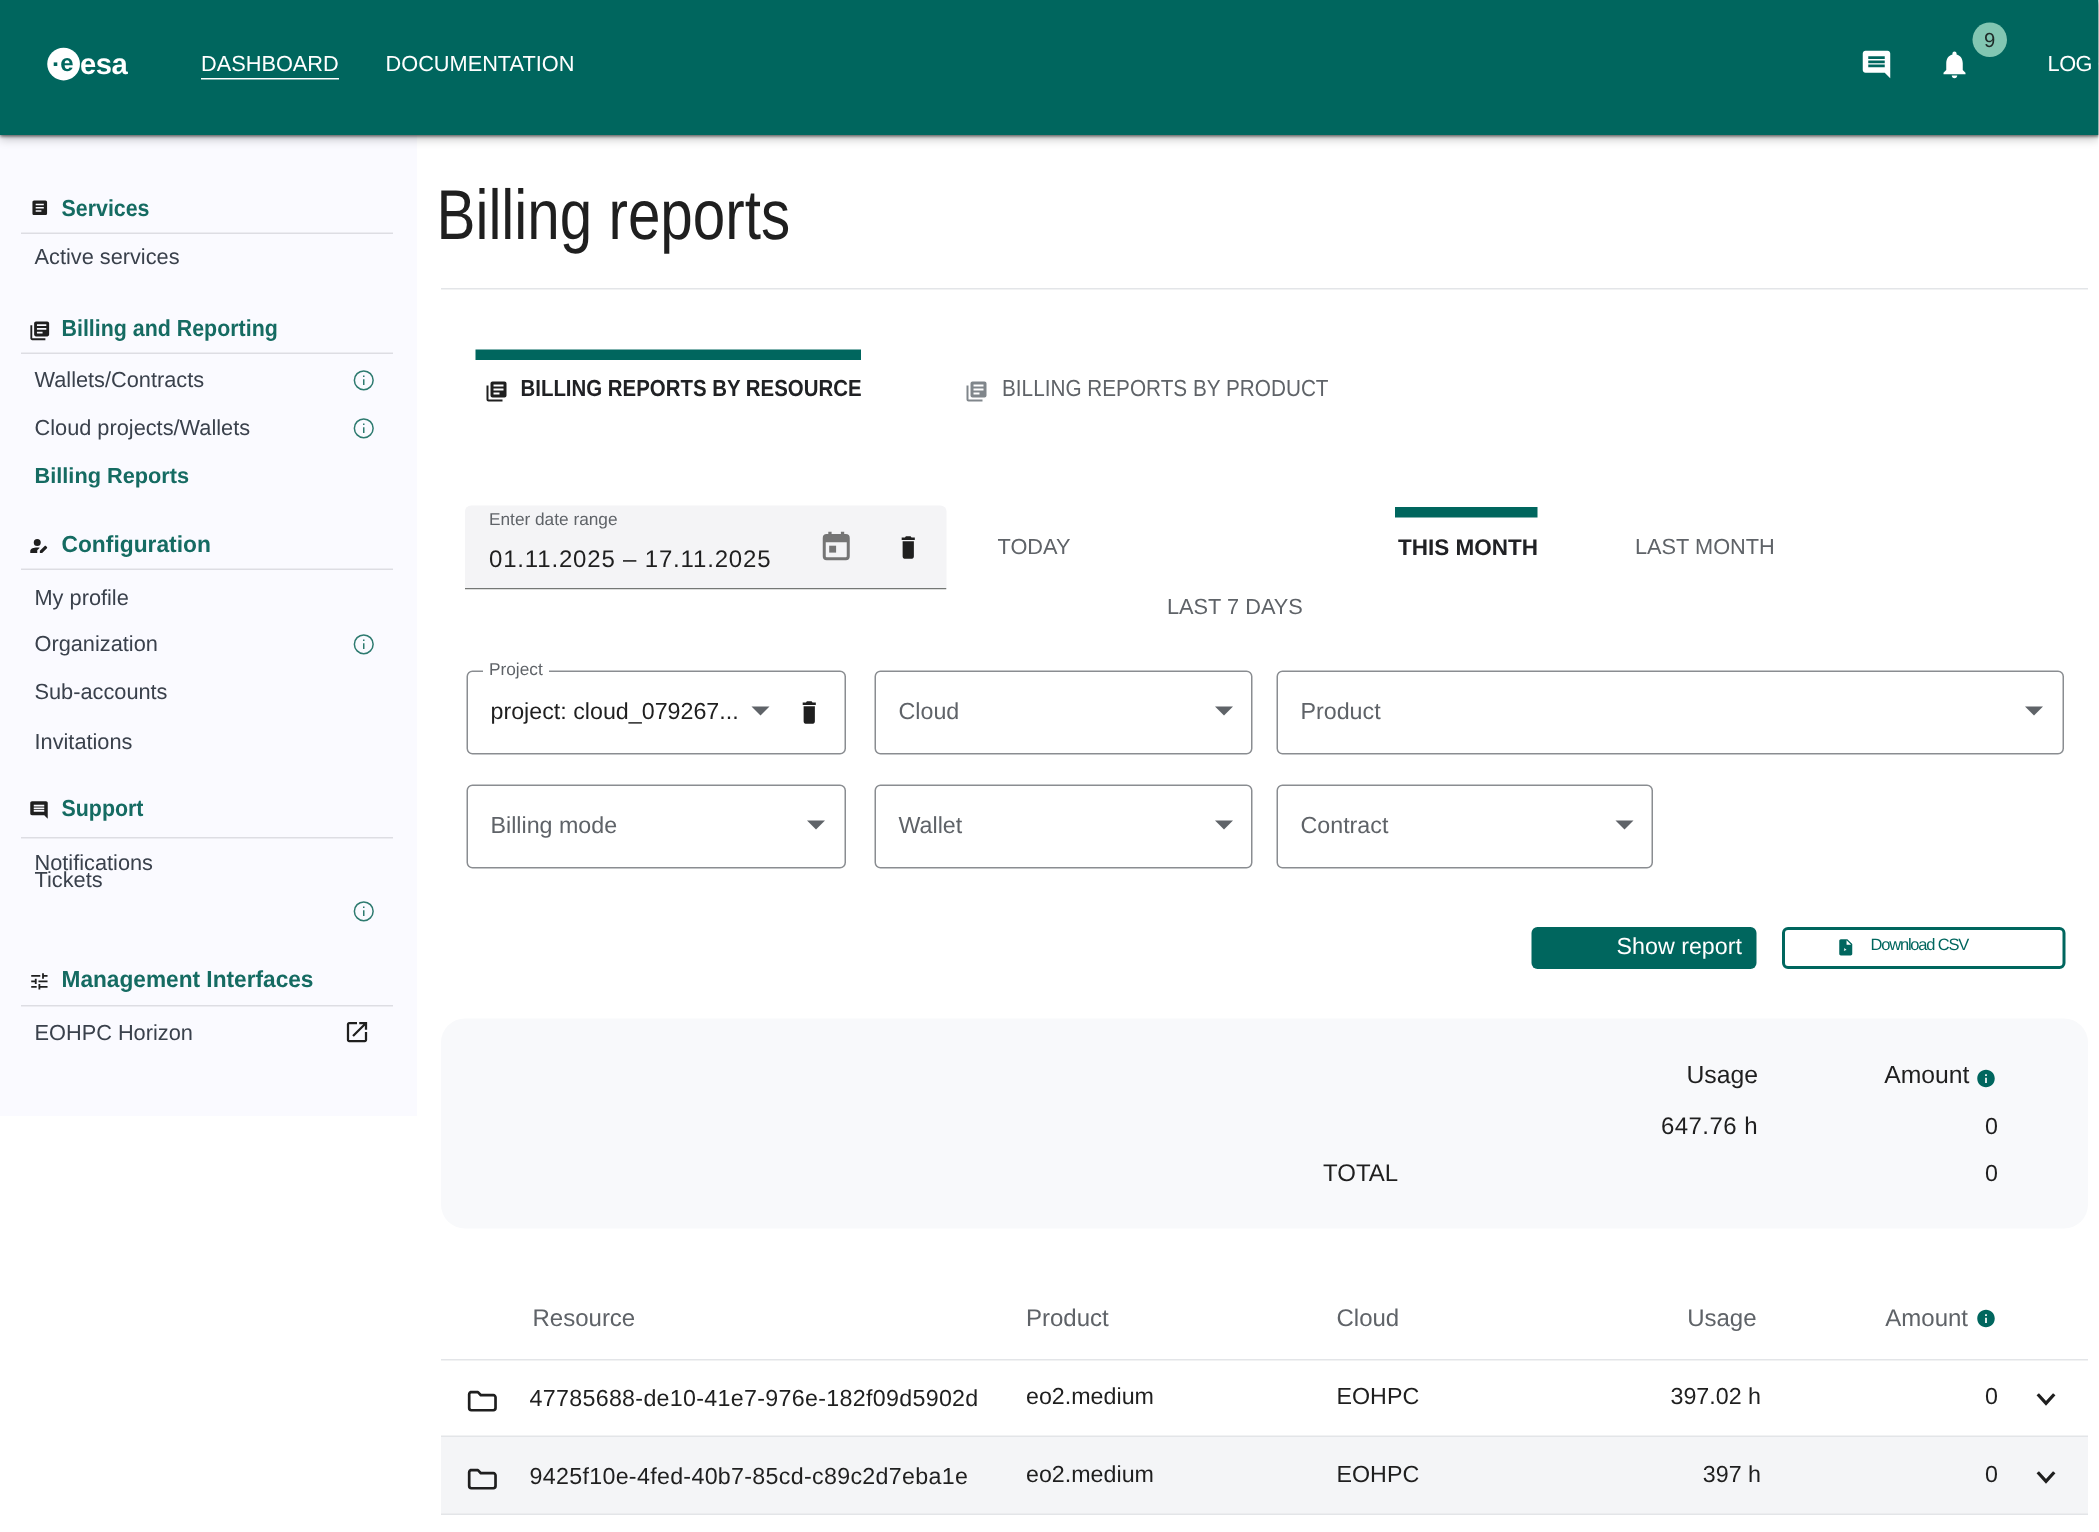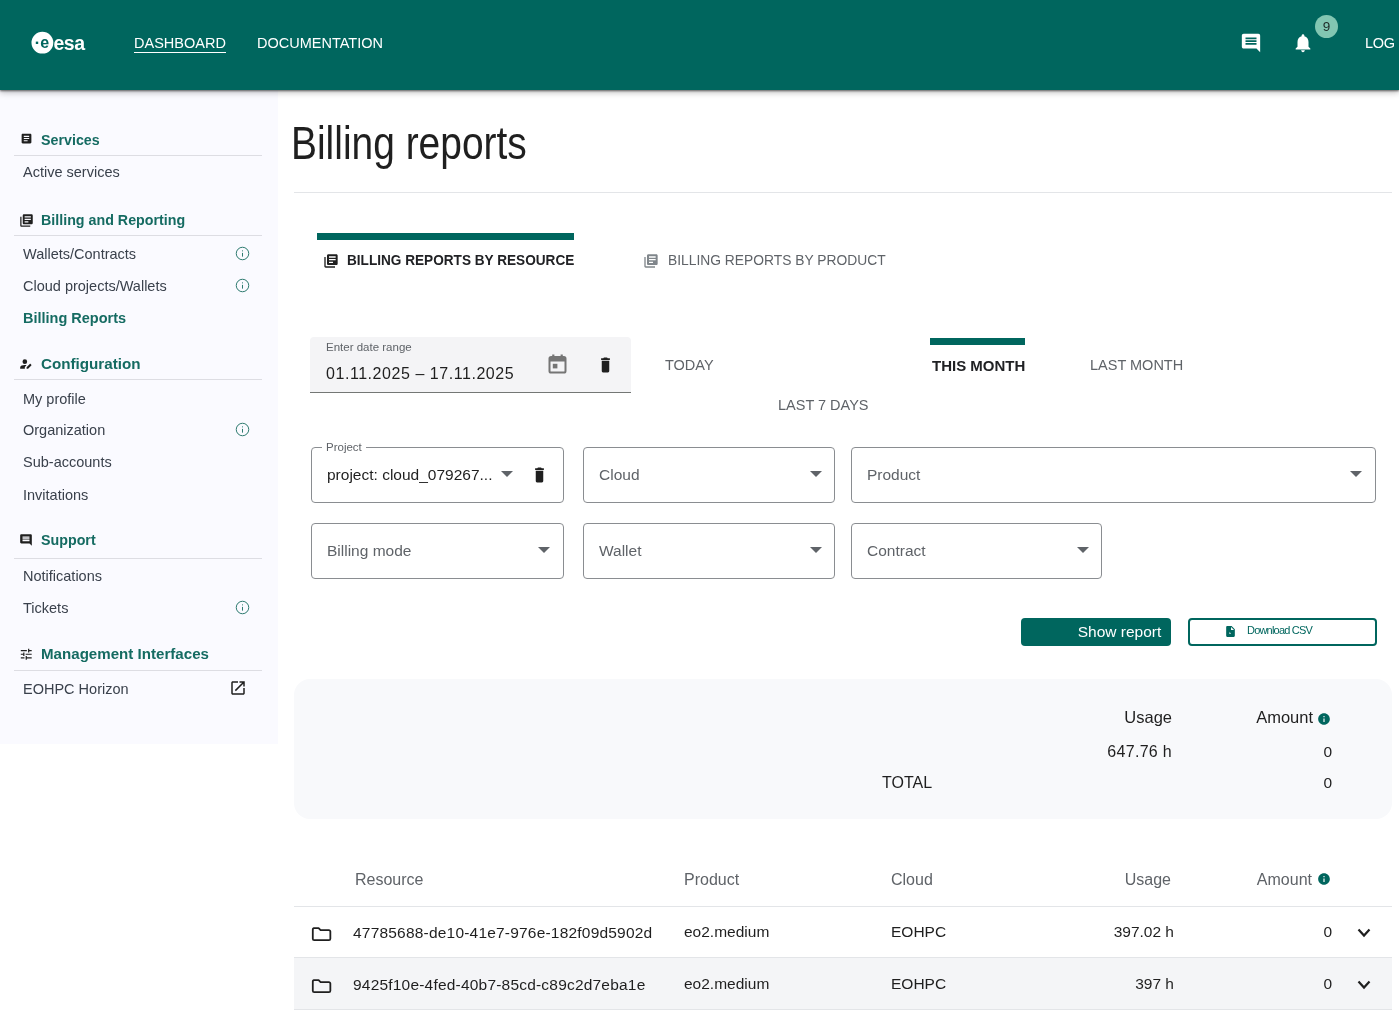--- a/index.html
+++ b/index.html
@@ -114,21 +114,21 @@
     </svg>
     <div class="sb-item" style="top:364px;">Sub-accounts</div>
     <div class="sb-item" style="top:397px;">Invitations</div>
 
     <svg class="sb-ico" style="top:443px;" width="14" height="14" viewBox="0 0 24 24" fill="#1F1F1F">
       <path d="M21.99 4c0-1.1-.89-2-1.99-2H4c-1.1 0-2 .9-2 2v12c0 1.1.9 2 2 2h14l4 4-.01-18zM18 14H6v-2h12v2zm0-3H6V9h12v2zm0-3H6V6h12v2z"></path>
     </svg>
     <div class="sb-head" style="top:441px;">Support</div>
     <div class="sb-div" style="top:468px;"></div>
     <div class="sb-item" style="top:478px;">Notifications</div>
-    <div class="sb-item" style="top:510px;">Tickets</div>
+    <div class="sb-item" style="top:489px;">Tickets</div>
     <svg class="info-ico" style="top:510px;" width="15" height="15" viewBox="0 0 24 24" fill="none" stroke="#2D7A6F" stroke-width="1.6">
       <circle cx="12" cy="12" r="10"></circle>
         <line x1="12" y1="11" x2="12" y2="17"></line>
         <line x1="12" y1="7" x2="12" y2="8.6"></line>
     </svg>
 
     <svg class="sb-ico" style="top:557px;" width="14.5" height="14.5" viewBox="0 0 24 24" fill="#1F1F1F">
       <path d="M3 17v2h6v-2H3zM3 5v2h10V5H3zm10 16v-2h8v-2h-8v-2h-2v6h2zM7 9v2H3v2h4v2h2V9H7zm14 4v-2H11v2h10zm-6-4h2V7h4V5h-4V3h-2v6z"></path>
     </svg>
     <div class="sb-head" style="top:555px; transform:scaleX(.975);">Management Interfaces</div>

